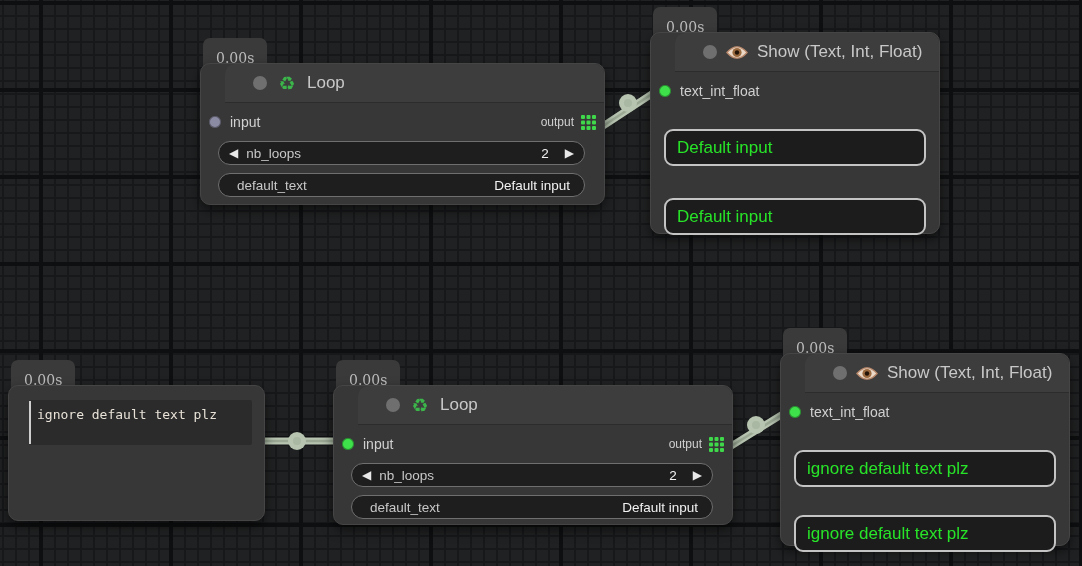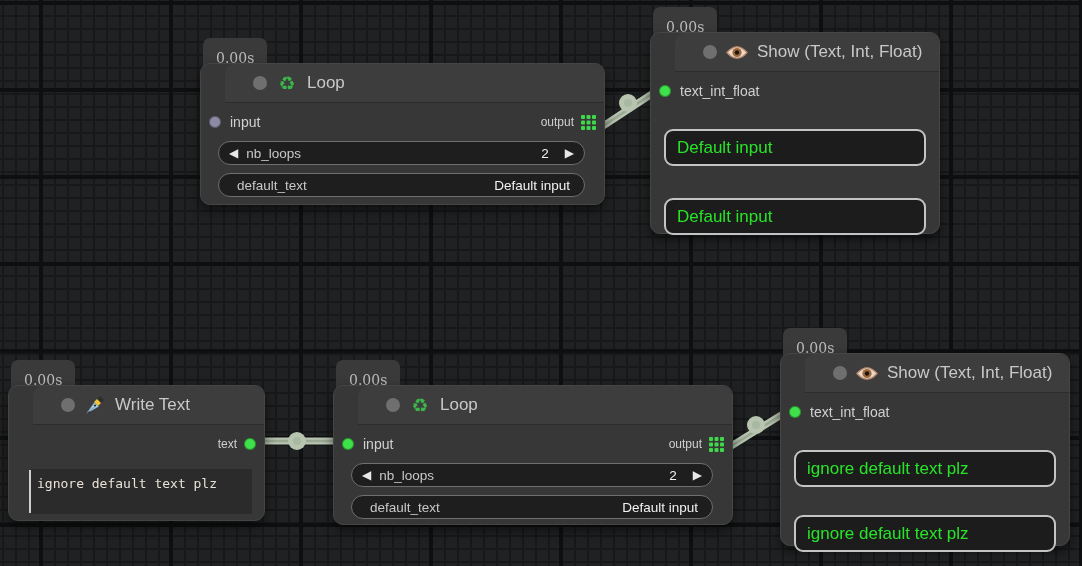--- a/index.html
+++ b/index.html
@@ -183,40 +183,21 @@
         <div class="show-box">Default input</div>
         <div class="show-gap2"></div>
         <div class="show-box">Default input</div>
       </div>
     </div>
   </div>
 
   <div class="node n-write-text">
     <div class="timer-badge">0.00s</div>
     <div class="node-card">
-      <div class="node-header">
-        <span class="header-dot"></span>
-        <span class="hicon">
-          <svg width="20" height="20" viewBox="0 0 20 20">
-            <polygon points="12,4 15,1 19,5 16,8" fill="#2e2e2e"></polygon>
-            <polygon points="9,7 12,4 16,8 13,11" fill="#f2c230"></polygon>
-            <polygon points="2,18 9.5,7.5 13.5,11.5" fill="#a9cfe2" stroke="#7da9bd" stroke-width="0.6"></polygon>
-            <circle cx="10" cy="10.6" r="1.1" fill="#2a2a2a"></circle>
-            <line x1="10" y1="11.5" x2="3.5" y2="16.8" stroke="#6d96aa" stroke-width="0.8"></line>
-            <polygon points="2,18 4.2,16.2 5.6,17.6" fill="#2a2a2a"></polygon>
-          </svg>
-        </span>
-        <span class="node-title">Write Text</span>
-      </div>
       <div class="node-body">
-        <div class="port-row">
-          <span class="spacer"></span>
-          <span class="out-label">text</span>
-          <span class="port-dot dot-green"></span>
-        </div>
         <div class="textarea">
           <span class="caret"></span>
           <span class="tx">ignore default text plz</span>
         </div>
       </div>
     </div>
   </div>
 
   <div class="node n-loop-bot">
     <div class="timer-badge">0.00s</div>

